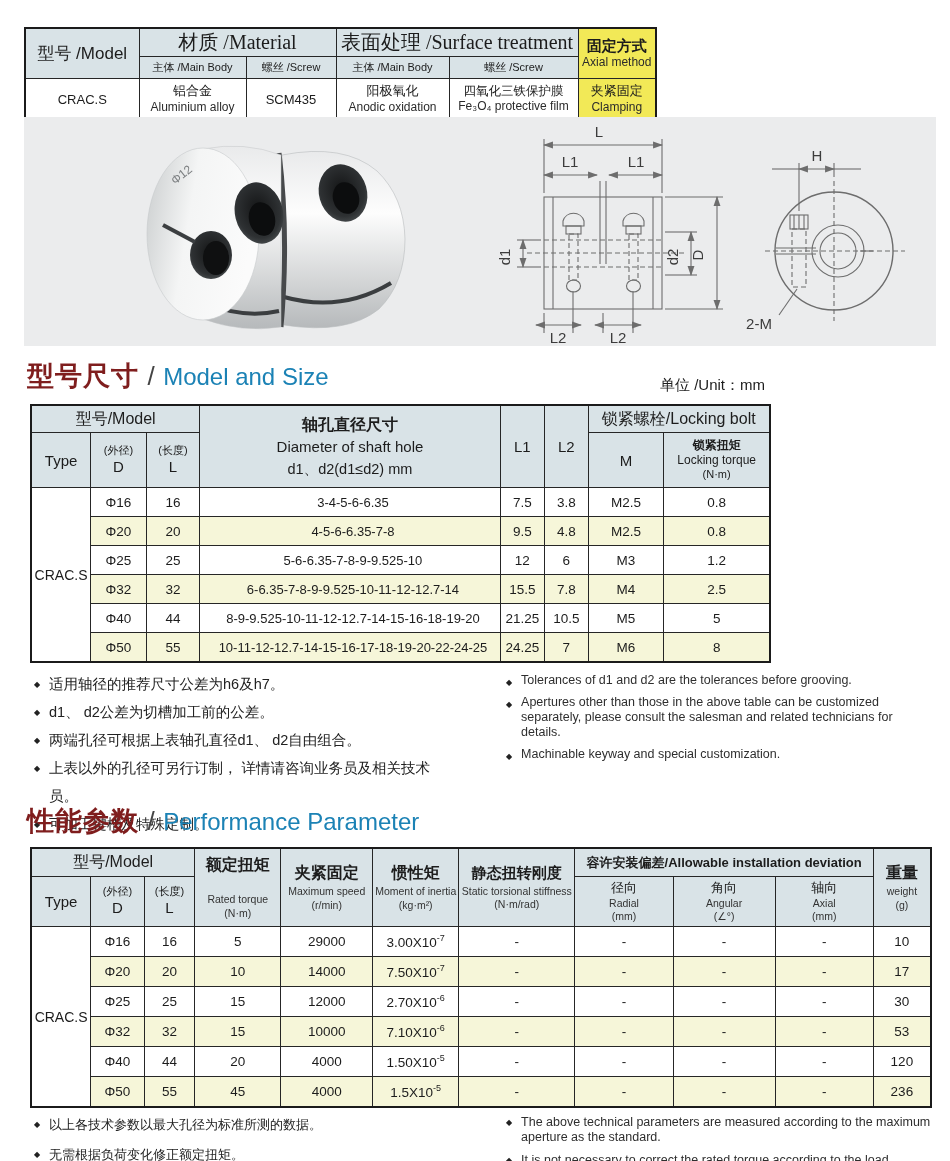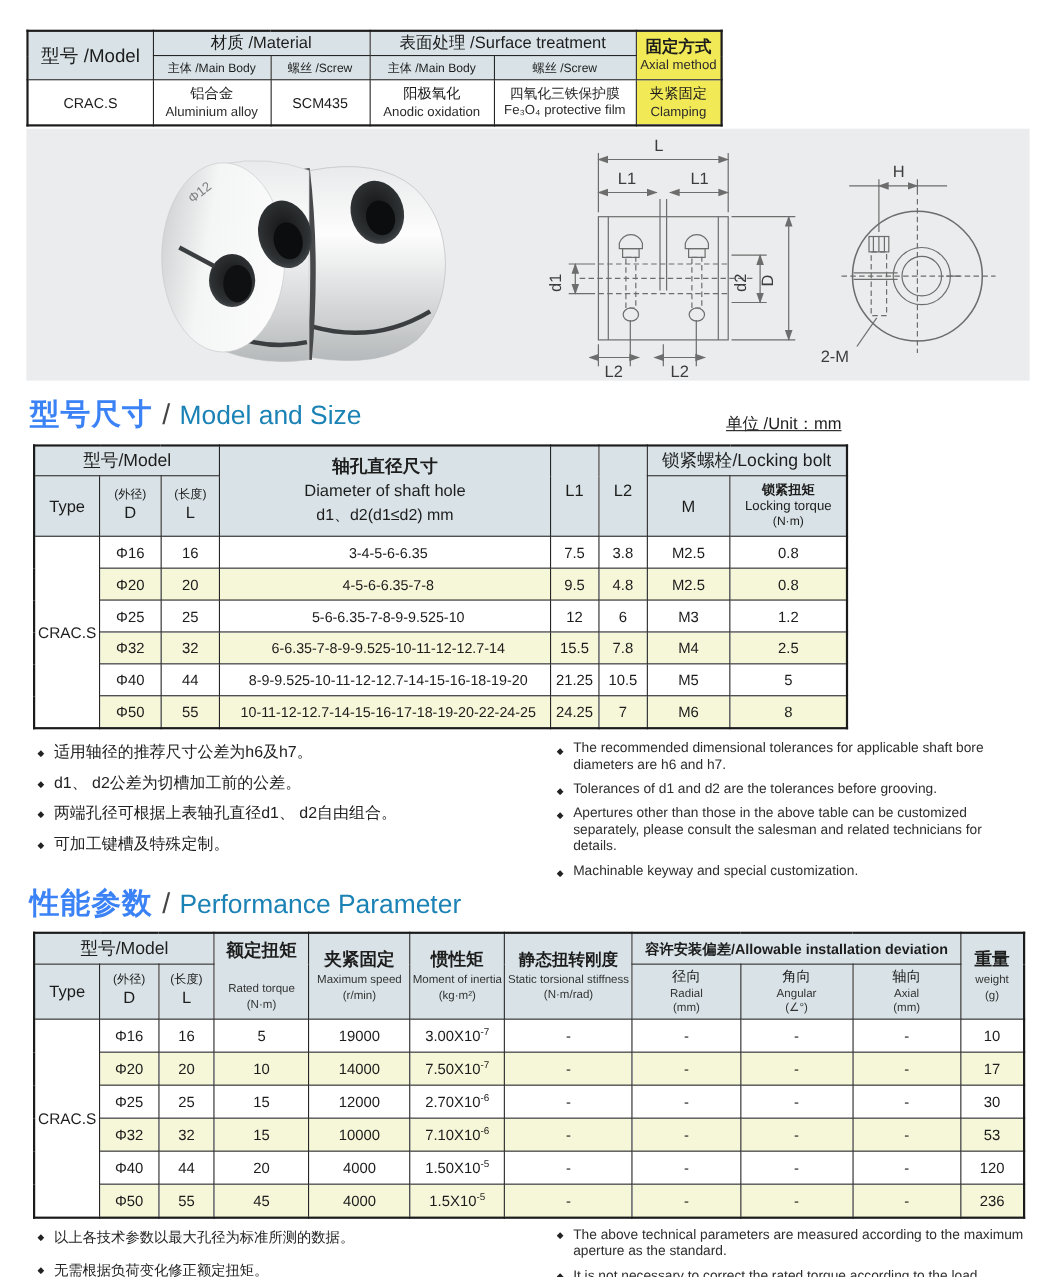--- a/index.html
+++ b/index.html
@@ -15,28 +15,28 @@
   .zh-b{font-size:16px;color:#1d1d1d;font-weight:600;}
   .en-s{font-size:10.5px;color:#333;}
   .en-m{font-size:12px;color:#2b2b2b;}
   .line{display:block;line-height:1.25;}
 
   
   #spec{left:24px;top:27px;width:633px;}
   #spec th,#spec td{height:21px;}
   #spec td.data{height:40px;font-size:13px;}
   #spec .ylw{background:#f2e957;}
-  #spec .grp .c{font-size:15px;}
+  #spec .grp .c{font-size:20px;font-family:Liberation Serif, serif;}
   #spec .sub{font-size:11px;}
 
   
   #panel{left:24px;top:117px;width:912px;height:229px;background:#ebeced;}
 
   
-  .sec-head .cn{font-size:27px;font-weight:600;color:#3b82f6;letter-spacing:1px;}
+  .sec-head .cn{font-size:27px;font-weight:600;color:#7f1d1d;letter-spacing:1px;}
   .sec-head .sl{font-size:26px;font-weight:300;color:#444;margin:0 4px;}
   .sec-head .en{font-size:24px;color:#1b82b5;}
   .unit{font-size:15px;color:#1d1d1d;}
 
   
   #ms{left:30px;top:404px;width:741px;}
   #ms thead tr:first-child th{height:26px;}
   #ms thead tr:last-child th{height:54px;}
   #ms tbody td{height:28px;font-size:13.5px;background:#fff;}
   #ms tbody tr:nth-child(even) td{background:#f6f6d9;}
@@ -262,21 +262,21 @@
       <text x="270" y="210" text-anchor="middle" class="dim-label">2-M</text>
     </g>
   </svg>
 </div>
 
 <div class="abs sec-head" style="left:27px;top:358px;">
   <span class="cn">型号尺寸</span>
   <span class="sl">/</span>
   <span class="en">Model and Size</span>
 </div>
-<div class="abs unit" style="left:580px;top:376px;width:185px;text-align:right;text-decoration:underline;">单位 /Unit：mm</div>
+<div class="abs unit" style="left:580px;top:376px;width:185px;text-align:right;">单位 /Unit：mm</div>
 
 <table class="t abs" id="ms">
   <colgroup>
       <col style="width:59px">
       <col style="width:55px">
       <col style="width:53px">
       <col style="width:297px">
       <col style="width:44px">
       <col style="width:43px">
       <col style="width:75px">
@@ -369,24 +369,24 @@
       <td>8</td>
     </tr>
   </tbody>
 </table>
 
 <div class="abs notes" style="left:34px;top:670px;width:898px;">
   <ul class="nl nl-zh" style="width:448px;">
     <li>适用轴径的推荐尺寸公差为h6及h7。</li>
     <li>d1、 d2公差为切槽加工前的公差。</li>
     <li>两端孔径可根据上表轴孔直径d1、 d2自由组合。</li>
+    <li>上表以外的孔径可另行订制， 详情请咨询业务员及相关技术员。</li>
     <li>可加工键槽及特殊定制。</li>
   </ul>
   <ul class="nl nl-en" style="width:450px;padding-top:3px;">
-    <li>The recommended dimensional tolerances for applicable shaft bore diameters are h6 and h7.</li>
     <li>Tolerances of d1 and d2 are the tolerances before grooving.</li>
     <li>Apertures other than those in the above table can be customized separately, please consult the salesman and related technicians for details.</li>
     <li>Machinable keyway and special customization.</li>
   </ul>
 </div>
 
 <div class="abs sec-head" style="left:27px;top:803px;">
   <span class="cn">性能参数</span>
   <span class="sl">/</span>
   <span class="en">Performance Parameter</span>
@@ -462,21 +462,21 @@
         <span class="line en-s">(mm)</span>
       </th>
     </tr>
   </thead>
   <tbody>
     <tr>
       <td rowspan="6" class="typecell">CRAC.S</td>
       <td>Φ16</td>
       <td>16</td>
       <td>5</td>
-      <td>19000</td>
+      <td>29000</td>
       <td><span>3.00X10</span><sup>-7</sup></td>
       <td>-</td>
       <td>-</td>
       <td>-</td>
       <td>-</td>
       <td>10</td>
     </tr>
     <tr>
       <td>Φ20</td>
       <td>20</td>

